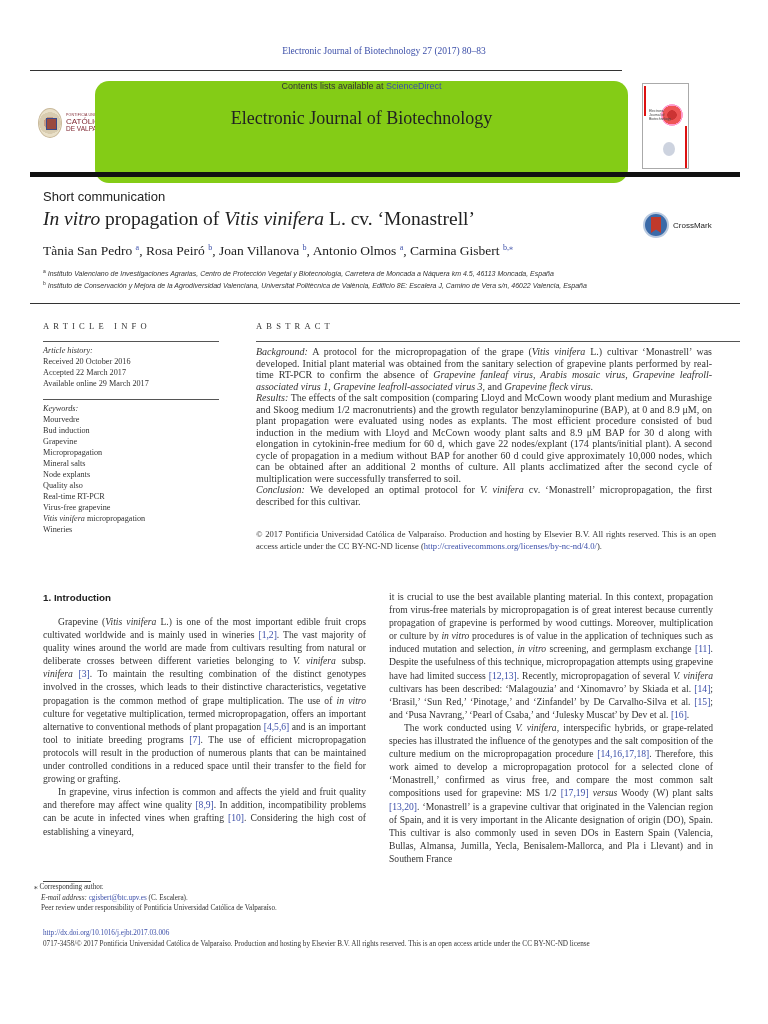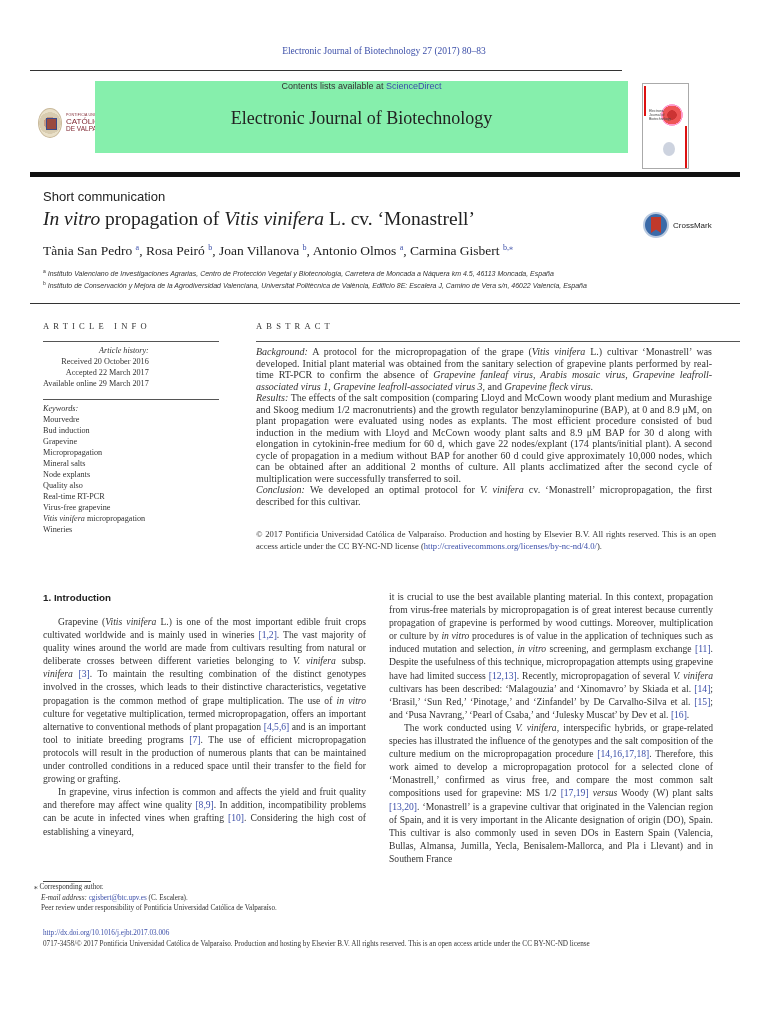--- a/index.html
+++ b/index.html
@@ -14,21 +14,21 @@
   .rule-thick { top: 172px; left: 30px; width: 710px; height: 5px; background: #111; }
 
   .logo { top: 103px; left: 38px; width: 90px; height: 40px; display: flex; align-items: center; }
   .seal { width: 24px; height: 30px; border-radius: 50%; background: radial-gradient(circle at 50% 50%, #c79a82 0 35%, #d8ccb0 36% 60%, #e9e0c8 61%); border: 1px solid #c9b99a; margin-right: 4px; position: relative; }
   .seal::after { content: ""; position: absolute; left: 7px; top: 9px; width: 9px; height: 10px; background: #9a4a40; border: 1px solid #3c4a8a; }
   .logo-text { font-family: "Liberation Sans", sans-serif; color: #7a1f2a; line-height: 1; }
   .logo-text .small { font-size: 3.5px; letter-spacing: 0.2px; display:block; }
   .logo-text .big { font-size: 8px; display:block; }
   .logo-text .mid { font-size: 6.5px; display:block; }
 
-  .banner { top: 81px; left: 95px; width: 328px; height: 72px; background: #86efac; }
+  .banner { top: 81px; left: 95px; width: 328px; height: 102px; background: #84cc16; border-radius: 14px; }
   .banner-contents { position: absolute; top: 1px; left: 0; width: 100%; text-align: center; font-family: "Liberation Sans", sans-serif; font-size: 9px; color: #333; }
   .banner-title { position: absolute; top: 27px; left: 0; width: 100%; text-align: center; font-size: 18px; color: #222; font-family: "Liberation Serif", serif; }
 
   .cover { top: 83px; left: 642px; width: 47px; height: 86px; border: 1px solid #aaa; background: #fff; }
   .cover .bar-l { position:absolute; left:1px; top:2px; width:2px; height:30px; background:#d11; }
   .cover .bar-r { position:absolute; right:1px; top:42px; width:2px; height:42px; background:#d11; }
   .cover .flower { position:absolute; left:18px; top:20px; width:22px; height:22px; border-radius:50%; background: radial-gradient(circle, #c33 0 30%, #e55 31% 60%, #f9c 61% 70%, transparent 71%); }
   .cover .ctext { position:absolute; left:6px; top:26px; font-size:3.5px; color:#444; line-height:1.1; font-family:"Liberation Sans",sans-serif; }
   .cover .seal2 { position:absolute; left:20px; top:58px; width:12px; height:14px; border-radius:50%; background:#cdd3df; }
 
@@ -121,21 +121,21 @@
 
 <div class="abs affil" style="top:268px;"><sup>a</sup> <span>Instituto Valenciano de Investigaciones Agrarias, Centro de Protección Vegetal y Biotecnología, Carretera de Moncada a Náquera km 4.5, 46113 Moncada, España</span></div>
 <div class="abs affil" style="top:280px;"><sup>b</sup> <span>Instituto de Conservación y Mejora de la Agrodiversidad Valenciana, Universitat Politècnica de València, Edificio 8E: Escalera J, Camino de Vera s/n, 46022 Valencia, España</span></div>
 
 <div class="abs rule-mid"></div>
 
 <div class="abs sec-cap" style="top:321px;left:43px;">ARTICLE INFO</div>
 <div class="abs sec-cap" style="top:321px;left:256px;">ABSTRACT</div>
 
 <div class="abs rule-left1"></div>
-<div class="abs info" style="top:345px;text-align:right;">
+<div class="abs info" style="top:345px;">
   <div class="lbl">Article history:</div>
   <div>Received 20 October 2016</div>
   <div>Accepted 22 March 2017</div>
   <div>Available online 29 March 2017</div>
 </div>
 <div class="abs rule-left2"></div>
 <div class="abs info" style="top:403px;">
   <div class="lbl">Keywords:</div>
   <div>Mourvedre</div>
   <div>Bud induction</div>

